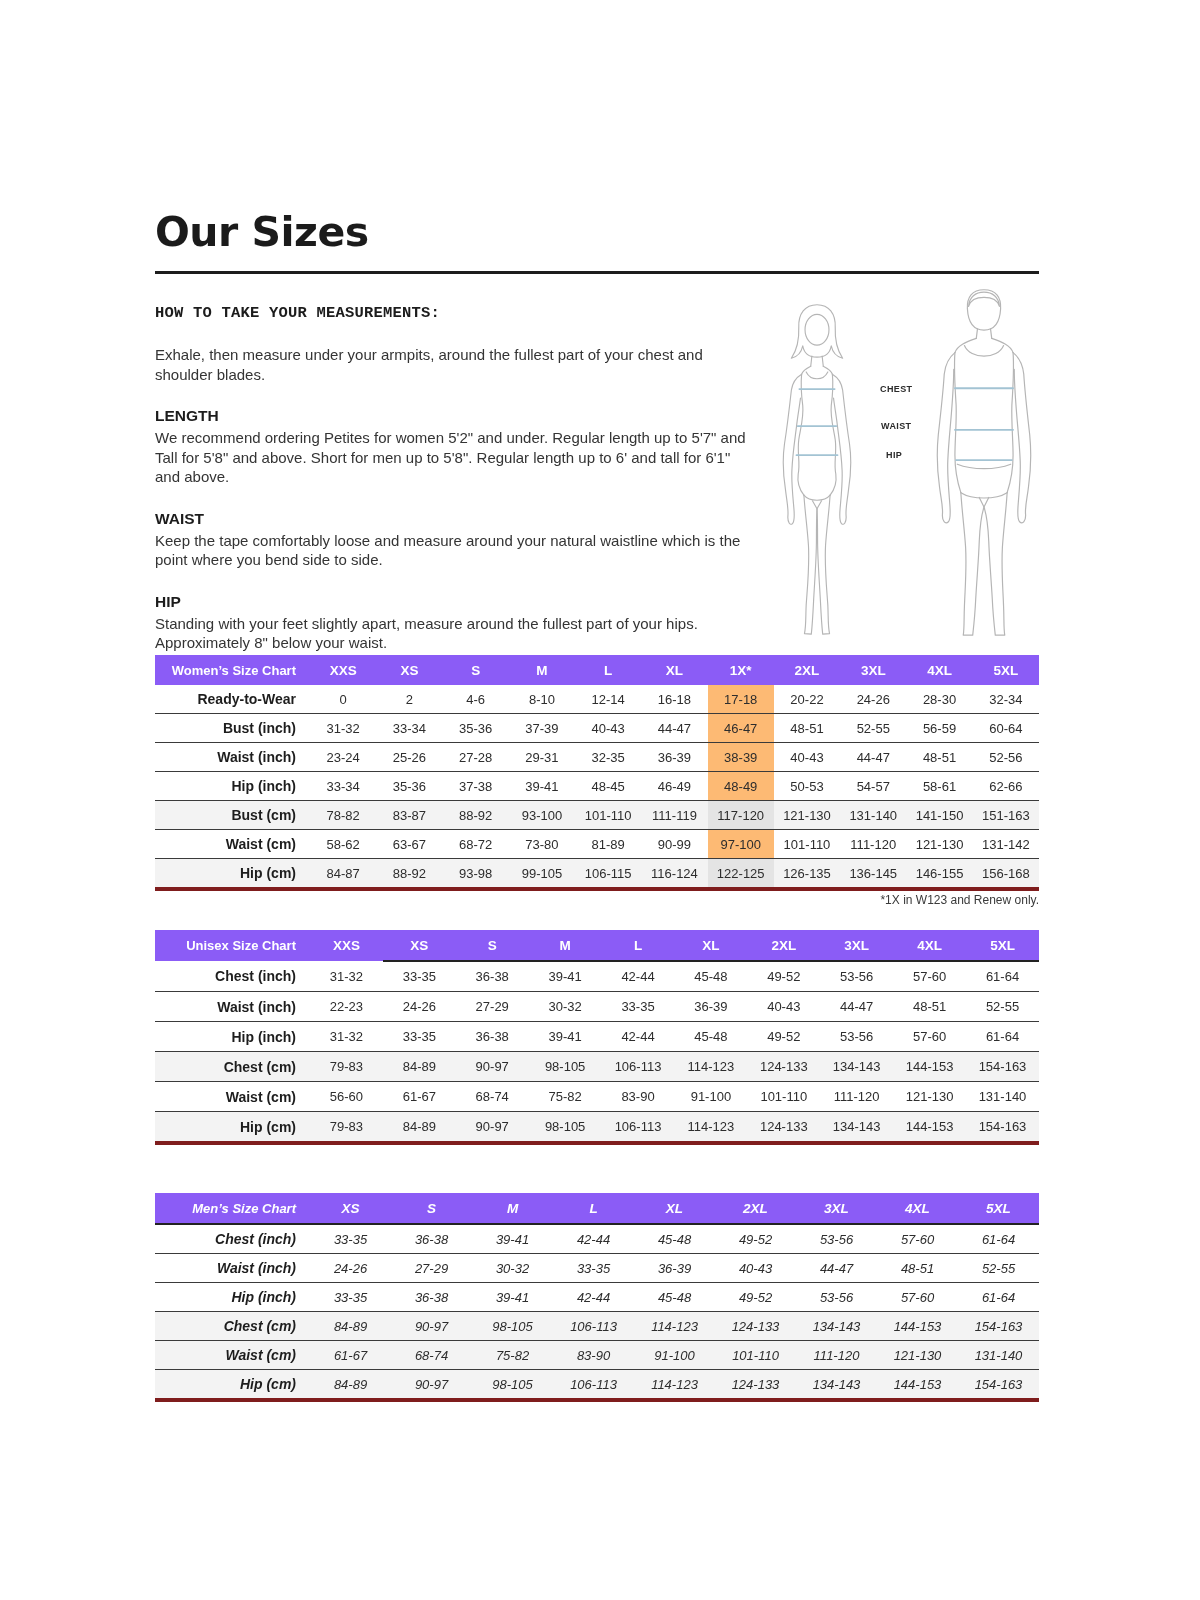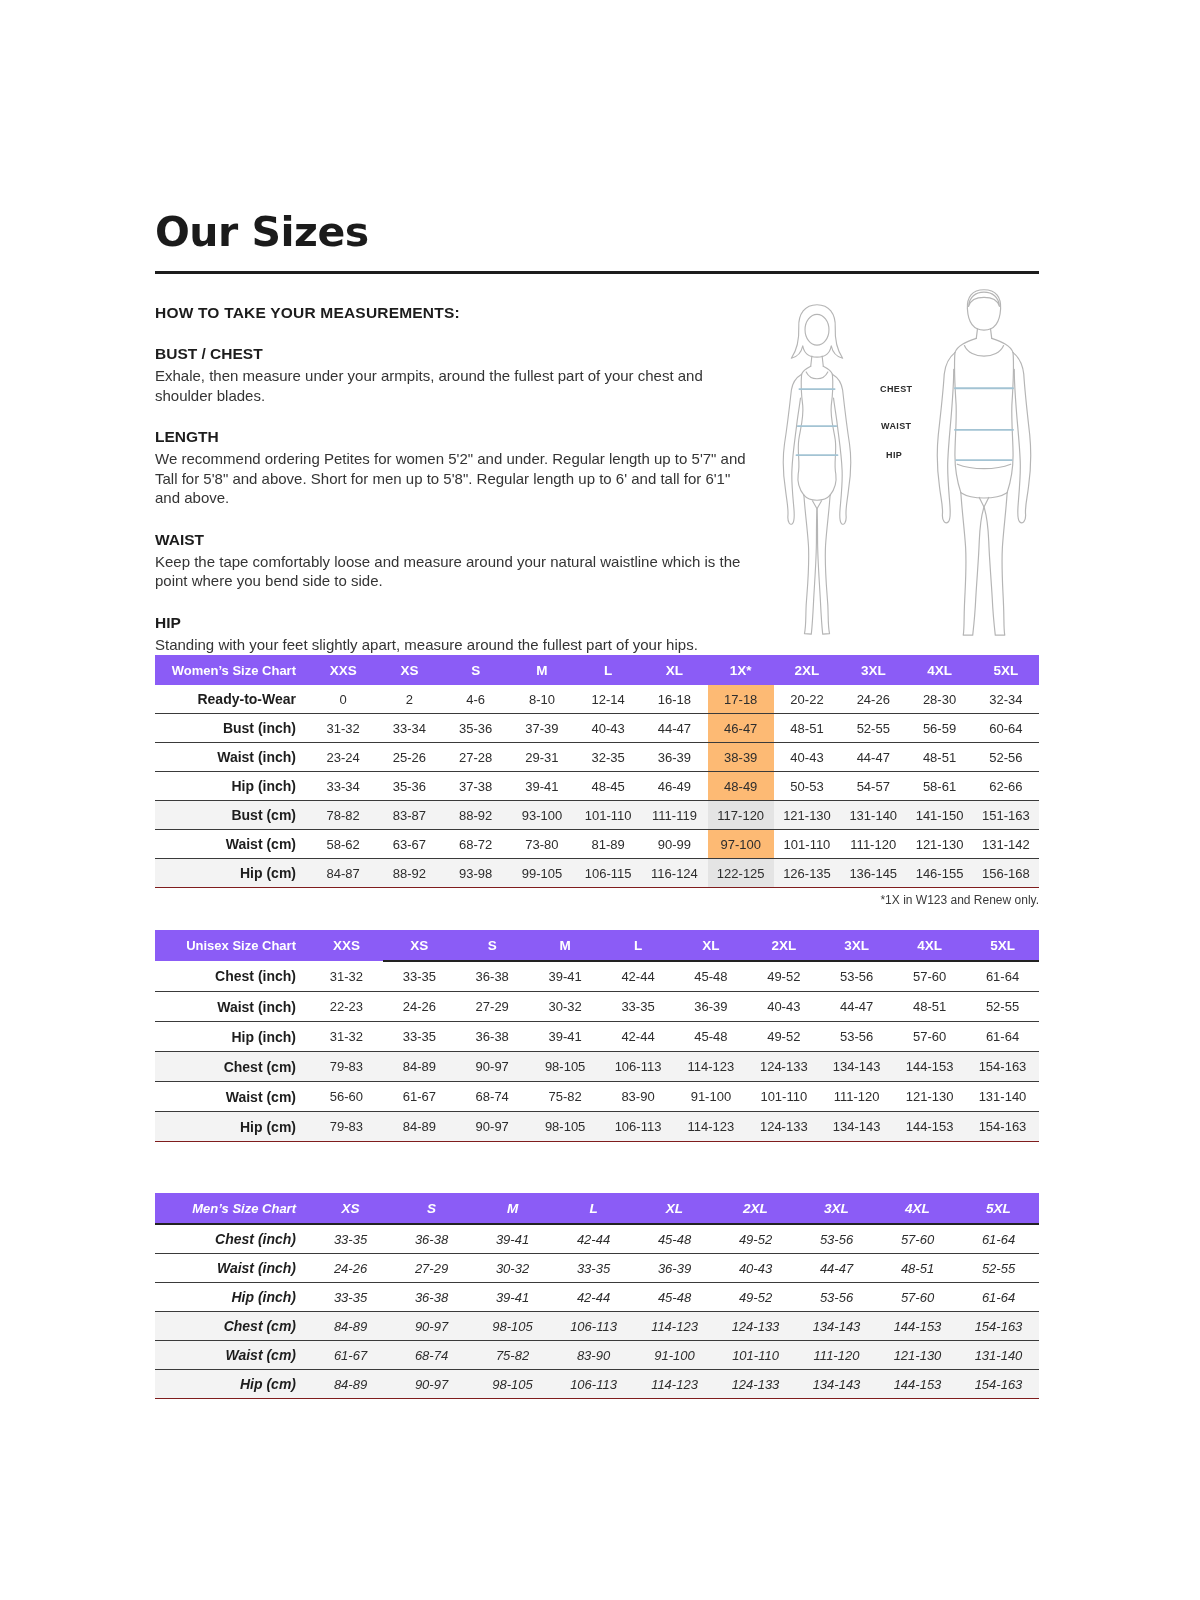--- a/index.html
+++ b/index.html
@@ -4,21 +4,21 @@
 <style>
   html,body{margin:0;padding:0;background:#fff;}
   .page{position:relative;width:1200px;height:1600px;background:#ffffff;overflow:hidden;
         font-family:"Liberation Sans",sans-serif;color:#1f1f1f;}
   .title{position:absolute;left:155px;top:208px;font-size:41px;font-weight:800;
          letter-spacing:-0.5px;color:#1b1b1b;font-family:"DejaVu Sans","Liberation Sans",sans-serif;}
   .title-rule{position:absolute;left:155px;top:271px;width:884px;height:3px;background:#1d1d1d;}
 
   
   .instructions{position:absolute;left:155px;top:304px;width:598px;}
-  .ins-title{font-size:15.5px;font-weight:700;letter-spacing:0.2px;color:#1c1c1c;}
+  .ins-title{font-size:15.5px;font-weight:700;letter-spacing:0.2px;color:#1c1c1c;font-family:Liberation Mono, monospace;}
   .ins-sec{margin-top:23px;}
   .ins-h{font-size:15.5px;font-weight:700;color:#1c1c1c;}
   .ins-p{font-size:15px;line-height:1.3;color:#343434;margin-top:3px;}
 
   
   .figures{position:absolute;left:752px;top:283px;width:296px;height:362px;}
   .fig-female{position:absolute;left:14px;top:16px;width:102px;height:342px;}
   .fig-male{position:absolute;right:0px;top:2px;width:128px;height:356px;}
   .figures svg path,.figures svg ellipse,.figures svg line{fill:none;stroke:#b5b5b5;stroke-width:2;
         stroke-linecap:round;stroke-linejoin:round;}
@@ -32,21 +32,21 @@
   table.size-table{position:absolute;left:155px;width:884px;border-collapse:collapse;table-layout:fixed;}
   #size-table-0{top:655px;}
   #size-table-1{top:930px;}
   #size-table-2{top:1193px;font-style:italic;}
   .size-table thead th{background:#8b5cf6;color:#ffffff;font-size:13.5px;font-weight:700;
         height:30px;text-align:center;padding:0;}
   .size-table thead th.lbl{text-align:right;padding-right:14px;font-size:13px;}
   .size-table thead th.hrule{border-bottom:2.5px solid #222;}
   .size-table tbody td{text-align:center;font-size:13px;color:#2d2d2d;padding:0;
         border-bottom:1.5px solid #3a3a3a;}
-  .size-table tbody tr:last-child td{border-bottom:1px solid #7f1d1d;}
+  .size-table tbody tr:last-child td{border-bottom:4px solid #7f1d1d;}
   .size-table tbody td.lbl{text-align:right;padding-right:14px;font-weight:700;font-size:14px;color:#1d1d1d;}
   #size-table-0 tbody td{height:28px;}
   #size-table-1 tbody td{height:29px;}
   #size-table-2 tbody td{height:28px;}
   .size-table tr.shaded td{background:#f3f3f3;}
   .size-table td.hl{background:#fdba74;}
   .size-table tr.shaded td.hl{background:#e4e4e4;}
   .footnote{position:absolute;left:155px;top:893px;width:884px;text-align:right;
         font-size:12px;color:#3a3a3a;}
 </style>
@@ -55,21 +55,20 @@
 
 <div class="page">
 
   <div class="title">Our Sizes</div>
   <div class="title-rule"></div>
 
   <div class="instructions">
     <div class="ins-title">HOW TO TAKE YOUR MEASUREMENTS:</div>
     <div>
         <div class="ins-sec">
-          <div class="ins-h">BUST / CHEST</div>
           <div class="ins-p">Exhale, then measure under your armpits, around the fullest part of your chest and shoulder blades.</div>
         </div>
         <div class="ins-sec">
           <div class="ins-h">LENGTH</div>
           <div class="ins-p">We recommend ordering Petites for women 5'2" and under. Regular length up to 5'7" and Tall for 5'8" and above. Short for men up to 5'8". Regular length up to 6' and tall for 6'1" and above.</div>
         </div>
         <div class="ins-sec">
           <div class="ins-h">WAIST</div>
           <div class="ins-p">Keep the tape comfortably loose and measure around your natural waistline which is the point where you bend side to side.</div>
         </div>

